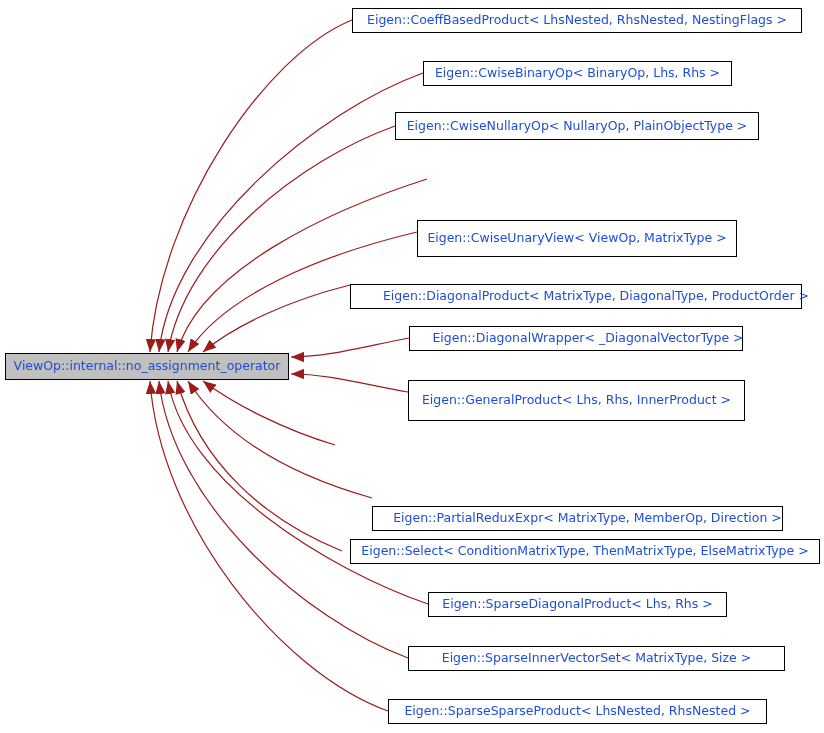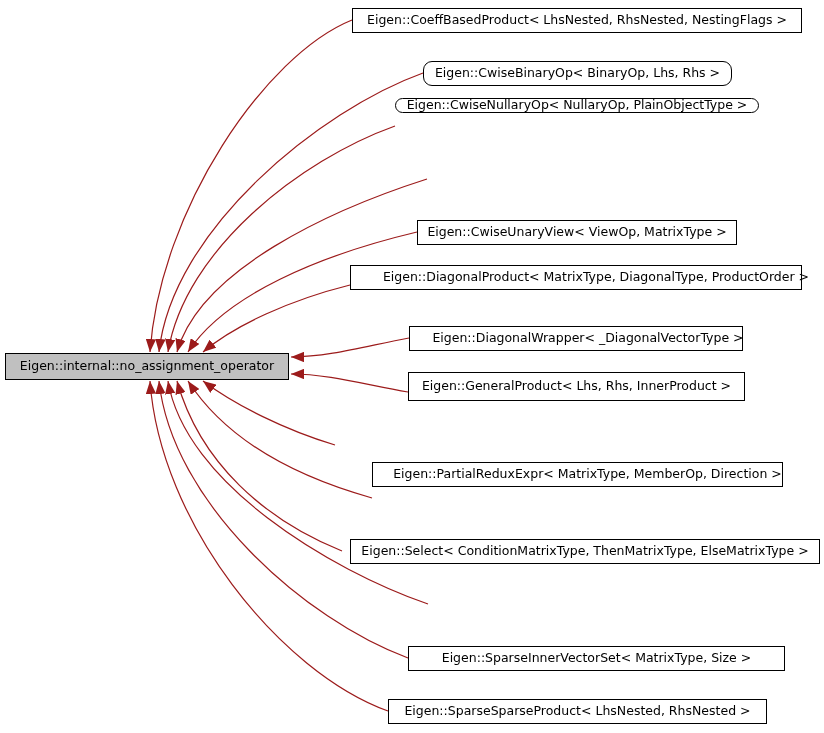--- a/index.html
+++ b/index.html
@@ -21,21 +21,21 @@
     top: 0;
   }
   .node {
     position: absolute;
     box-sizing: border-box;
     display: flex;
     align-items: center;
     justify-content: center;
     border: 1px solid var(--node-border, #000000);
     background: var(--node-fill, #ffffff);
-    color: #000000;
+    color: #1d4ed8;
     font-size: 12.5px;
     line-height: 1;
     white-space: nowrap;
     letter-spacing: 0px;
   }
   .node.derived {
     cursor: pointer;
   }
   .node.base {
     background: var(--base-fill, #c0c0c0);
@@ -63,40 +63,41 @@
         <path d="M408,392 C370,386 330,374 291,374" fill="none" stroke="#9c1b1b" stroke-width="1.2" marker-end="url(#arrowhead)"></path>
         <path d="M335,445 C285,430 235,405 203,381" fill="none" stroke="#9c1b1b" stroke-width="1.2" marker-end="url(#arrowhead)"></path>
         <path d="M372,498 C290,475 225,438 188,381" fill="none" stroke="#9c1b1b" stroke-width="1.2" marker-end="url(#arrowhead)"></path>
         <path d="M342,551 C265,520 200,463 177,381" fill="none" stroke="#9c1b1b" stroke-width="1.2" marker-end="url(#arrowhead)"></path>
         <path d="M428,604 C330,570 185,483 168,381" fill="none" stroke="#9c1b1b" stroke-width="1.2" marker-end="url(#arrowhead)"></path>
         <path d="M408,658 C305,620 172,503 159,381" fill="none" stroke="#9c1b1b" stroke-width="1.2" marker-end="url(#arrowhead)"></path>
         <path d="M388,711 C280,672 160,523 150,381" fill="none" stroke="#9c1b1b" stroke-width="1.2" marker-end="url(#arrowhead)"></path>
       </g>
   </svg>
 
-  <div class="node base" style="left:5px; top:353px; width:284px; height:27px;">Eigen::internal::no_assignment_operator</div>
+  <div class="node base" style="left:5px; top:353px; width:284px; height:27px;">ViewOp::internal::no_assignment_operator</div>
 
   <div class="node derived" style="left:352px; top:8px; width:450px; height:25px;">Eigen::CoeffBasedProduct&lt; LhsNested, RhsNested, NestingFlags &gt;</div>
 
-  <div class="node derived" style="left:423px; top:61px; width:309px; height:25px;border-radius:9px;">Eigen::CwiseBinaryOp&lt; BinaryOp, Lhs, Rhs &gt;</div>
+  <div class="node derived" style="left:423px; top:61px; width:309px; height:25px;">Eigen::CwiseBinaryOp&lt; BinaryOp, Lhs, Rhs &gt;</div>
 
-  <div class="node derived" style="left:395px; top:98px; width:364px; height:15px;border-radius:9px;">Eigen::CwiseNullaryOp&lt; NullaryOp, PlainObjectType &gt;</div>
+  <div class="node derived" style="left:395px; top:112px; width:364px; height:28px;">Eigen::CwiseNullaryOp&lt; NullaryOp, PlainObjectType &gt;</div>
 
 
-  <div class="node derived" style="left:417px; top:220px; width:320px; height:25px;">Eigen::CwiseUnaryView&lt; ViewOp, MatrixType &gt;</div>
+  <div class="node derived" style="left:417px; top:220px; width:320px; height:37px;">Eigen::CwiseUnaryView&lt; ViewOp, MatrixType &gt;</div>
 
-  <div class="node derived" style="left:350px; top:265px; width:452px; height:25px;padding-left:40px;">Eigen::DiagonalProduct&lt; MatrixType, DiagonalType, ProductOrder &gt;</div>
+  <div class="node derived" style="left:350px; top:284px; width:452px; height:25px;padding-left:40px;">Eigen::DiagonalProduct&lt; MatrixType, DiagonalType, ProductOrder &gt;</div>
 
   <div class="node derived" style="left:409px; top:326px; width:334px; height:25px;padding-left:24px;">Eigen::DiagonalWrapper&lt; _DiagonalVectorType &gt;</div>
 
-  <div class="node derived" style="left:408px; top:372px; width:337px; height:29px;">Eigen::GeneralProduct&lt; Lhs, Rhs, InnerProduct &gt;</div>
+  <div class="node derived" style="left:408px; top:380px; width:337px; height:41px;">Eigen::GeneralProduct&lt; Lhs, Rhs, InnerProduct &gt;</div>
 
 
-  <div class="node derived" style="left:372px; top:462px; width:411px; height:25px;padding-left:20px;">Eigen::PartialReduxExpr&lt; MatrixType, MemberOp, Direction &gt;</div>
+  <div class="node derived" style="left:372px; top:506px; width:411px; height:25px;padding-left:20px;">Eigen::PartialReduxExpr&lt; MatrixType, MemberOp, Direction &gt;</div>
 
   <div class="node derived" style="left:342px; top:539px; width:470px; height:25px;margin-left:8px;">Eigen::Select&lt; ConditionMatrixType, ThenMatrixType, ElseMatrixType &gt;</div>
 
+  <div class="node derived" style="left:428px; top:592px; width:299px; height:25px;">Eigen::SparseDiagonalProduct&lt; Lhs, Rhs &gt;</div>
 
   <div class="node derived" style="left:408px; top:646px; width:377px; height:25px;">Eigen::SparseInnerVectorSet&lt; MatrixType, Size &gt;</div>
 
   <div class="node derived" style="left:388px; top:699px; width:379px; height:25px;">Eigen::SparseSparseProduct&lt; LhsNested, RhsNested &gt;</div>
 
 </div>
 
 </body></html>

